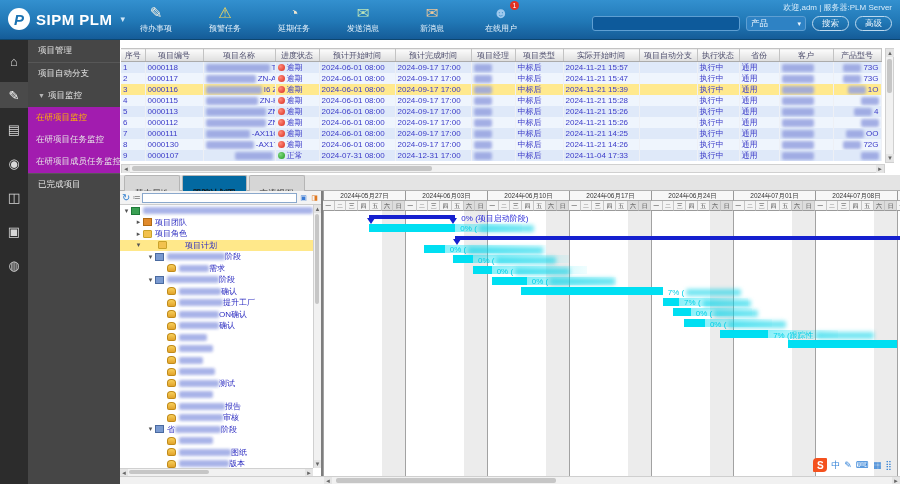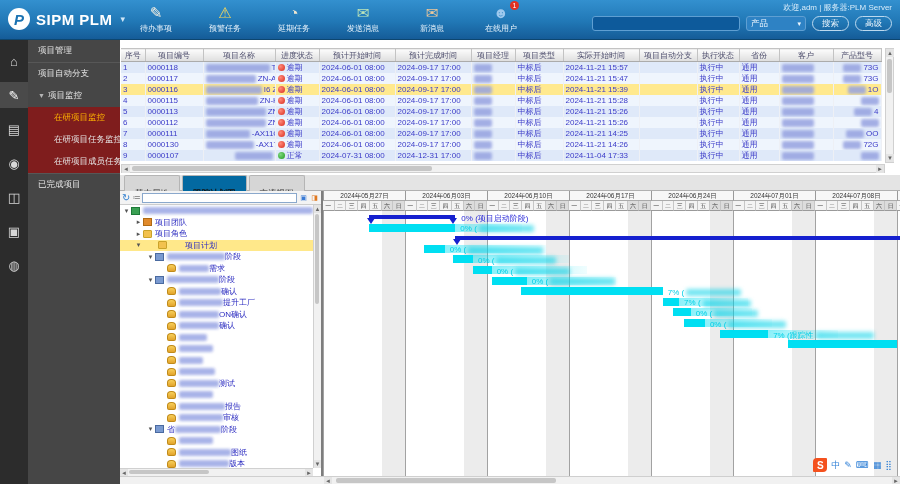--- a/index.html
+++ b/index.html
@@ -38,21 +38,21 @@
   
   .rail{position:absolute;left:0;top:40px;width:28px;height:444px;background:#2c2c2c;}
   .rail-icon{width:28px;height:26px;display:flex;align-items:center;justify-content:center;
              color:#d8d8d8;font-size:13px;cursor:pointer;margin-top:8px;}
   .rail-icon.sel{background:#4a4a4a;color:#fff;}
   .menu{position:absolute;left:28px;top:40px;width:92px;height:444px;background:#464646;}
   .menu-item{color:#e6e6e6;font-size:8.5px;padding:5px 6px 5px 10px;cursor:pointer;white-space:nowrap;
              overflow:hidden;position:relative;}
   .menu-item.group{border-bottom:1px solid #575757;}
   .menu-item.divider{border-top:1px solid #575757;}
-  .menu-item.child{padding-left:26px;background:#7f1d1d;}
+  .menu-item.child{padding-left:8px;background:#a21caf;}
   .menu-item.sel{color:#ffb400;}
   .m-exp{font-size:7px;color:#b5b5b5;margin-right:3px;}
   
   .main{position:absolute;left:120px;top:40px;width:780px;height:444px;background:#fff;}
   .tablewrap{position:absolute;left:1px;top:8px;width:764px;height:115px;overflow:hidden;}
   table.grid{border-collapse:collapse;table-layout:fixed;width:760px;}
   table.grid th{background:linear-gradient(180deg,#fcfcfc,#dedede);border-right:1px solid #c3c3c3;
                 border-bottom:1px solid #ababab;border-top:1px solid #c3c3c3;
                 font-size:8px;font-weight:normal;color:#4f4f6e;height:13px;padding:0 2px;white-space:nowrap;overflow:hidden;}
   table.grid td{font-size:8px;color:#3b3bc8;height:11px;padding:0 2px;white-space:nowrap;overflow:hidden;

